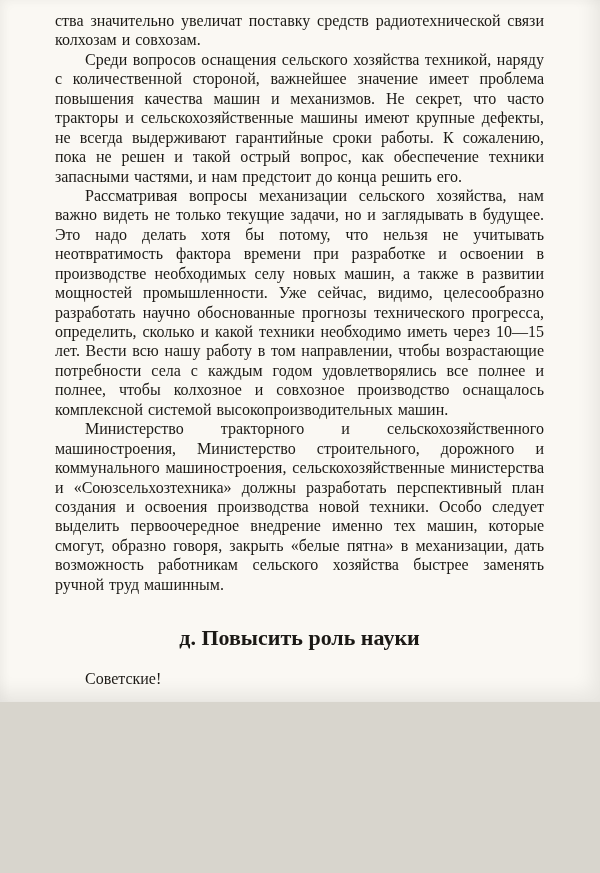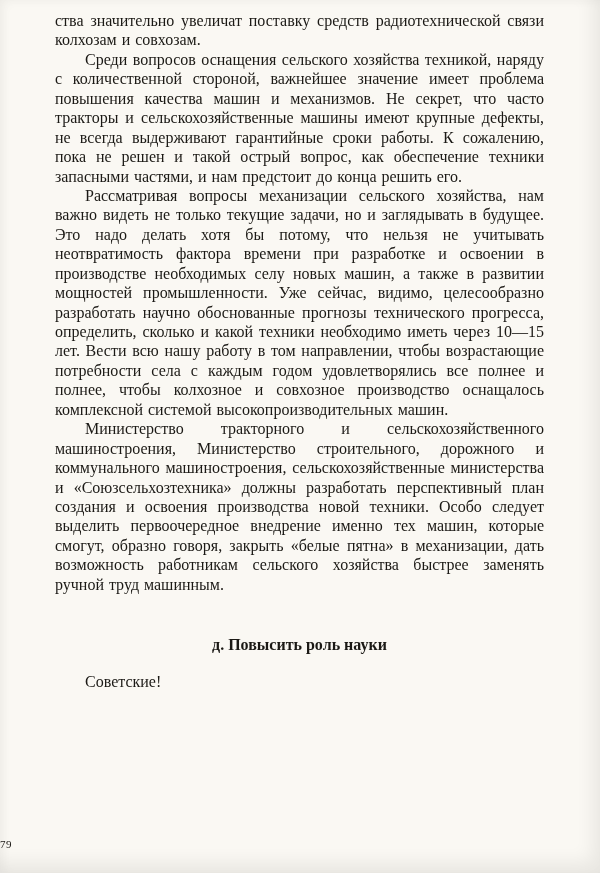--- a/index.html
+++ b/index.html
@@ -3,21 +3,21 @@
 <meta charset="utf-8">
 <style>
   html, body {
     margin: 0;
     padding: 0;
     background: #d8d5cd;
   }
   .page {
     position: relative;
     width: 600px;
-    height: 873px;
+    height: 702px;
     margin: 0 auto;
     background: #faf8f3;
     color: #1b1915;
     font-family: "Liberation Serif", "DejaVu Serif", serif;
     box-shadow: inset -7px -10px 18px rgba(0,0,0,0.07),
                 inset 4px 2px 10px rgba(0,0,0,0.03);
     overflow: hidden;
     box-sizing: border-box;
   }
   .text-block {
@@ -28,25 +28,25 @@
   }
   .para {
     margin: 0;
     text-indent: 30px;
     word-spacing: 0.06em;
   }
   .para.no-indent {
     text-indent: 0;
   }
   .section-heading {
-    margin-top: 40px;
+    margin-top: 29px;
     margin-bottom: 17px;
     text-align: center;
     font-weight: bold;
-    font-size: 16px;
+    font-size: 22px;
     line-height: 1.32;
   }
   .page-number {
     position: absolute;
     left: 0;
     right: 0;
     top: 838px;
     text-align: left;
     font-size: 11px;
     letter-spacing: 0.5px;

